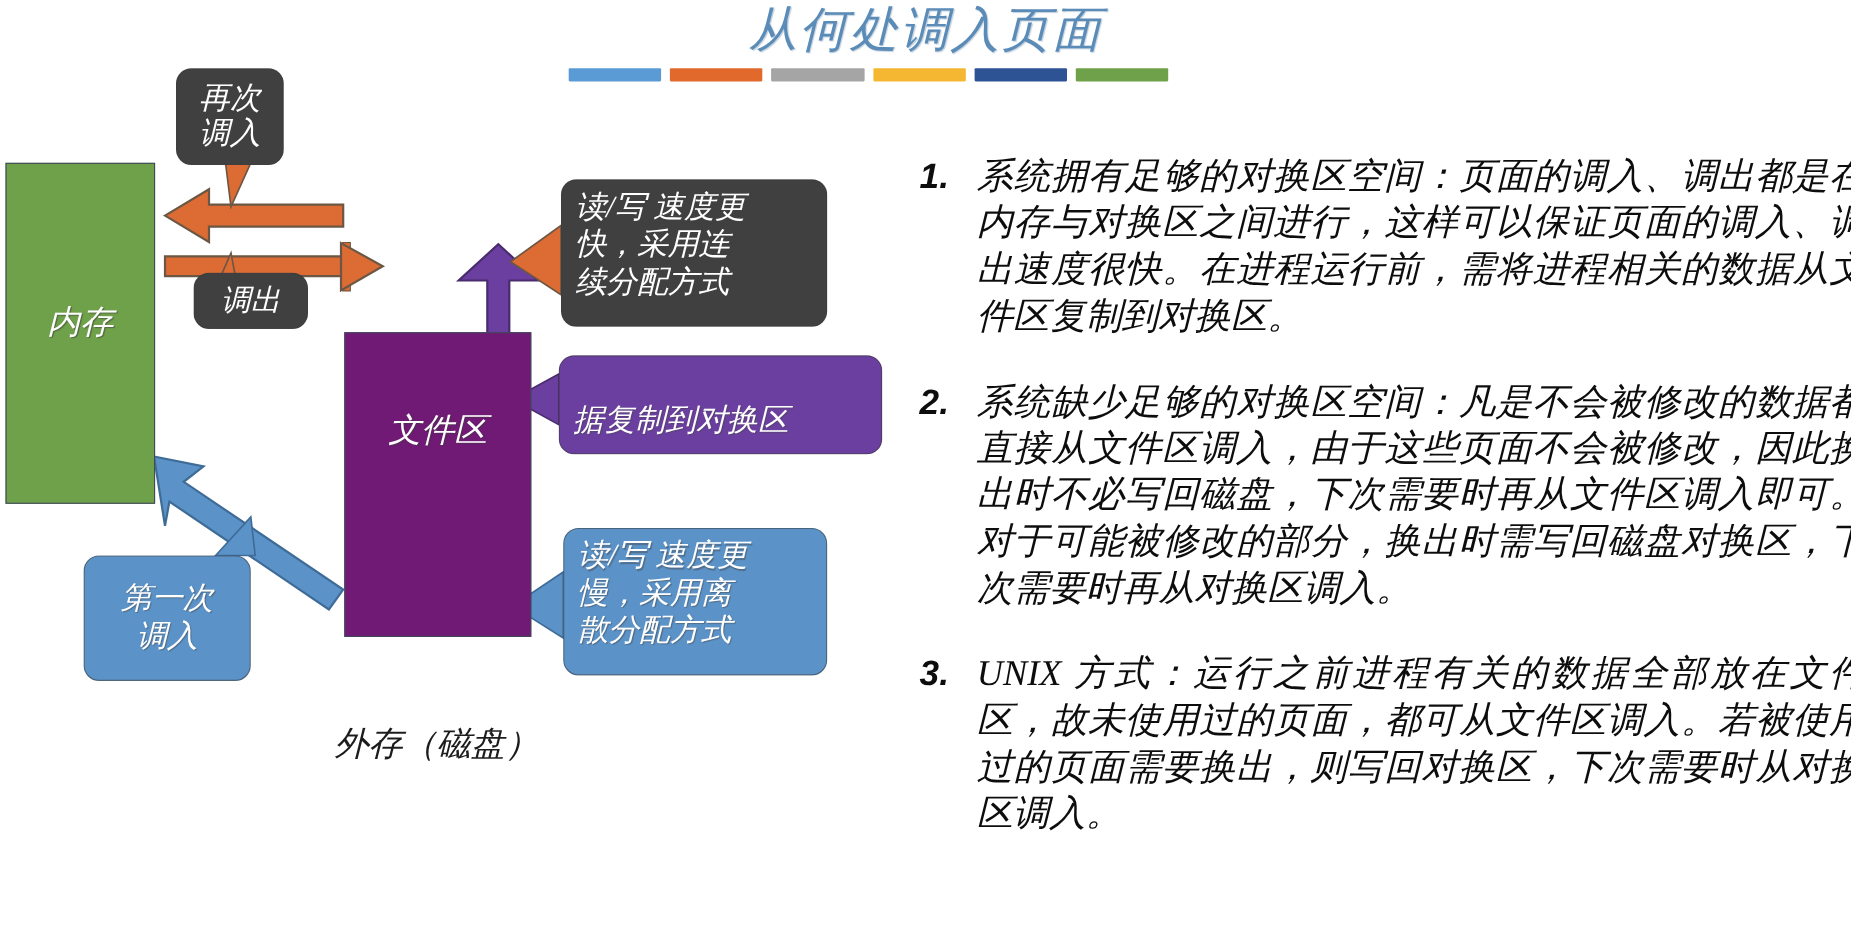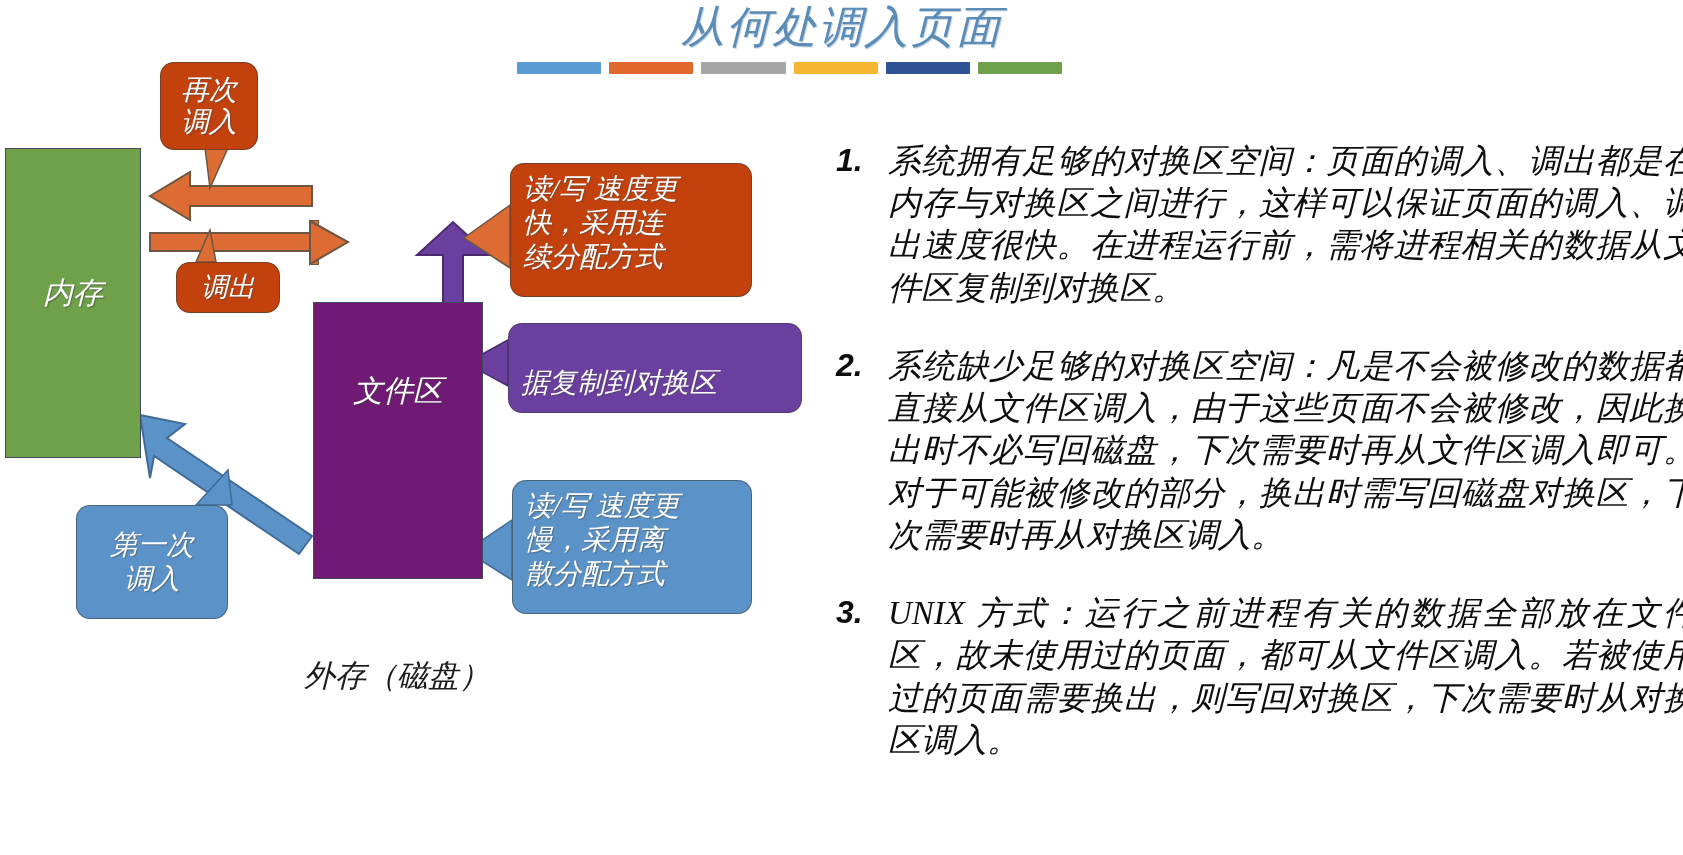--- a/index.html
+++ b/index.html
@@ -53,26 +53,26 @@
   .callout{
     position:absolute;box-sizing:border-box;
     border-radius:14px;
     color:#ffffff;
     font-size:28px;line-height:1.22;
     padding:8px 12px;
     text-shadow:1px 1px 1px rgba(70,70,70,.5);
     font-family:"Liberation Serif","DejaVu Serif",serif;
     border:1px solid rgba(60,60,60,.55);
   }
-  .c-orange{background:#c2410c;}
+  .c-orange{background:#404040;}
   .c-blue{background:#5B93C9;}
   .c-purple{background:#6B3FA0;}
 
   #callout-reload{left:160px;top:62px;width:98px;height:88px;text-align:center;display:flex;align-items:center;justify-content:center;}
-  #callout-swapout{left:176px;top:262px;width:104px;height:51px;text-align:center;display:flex;align-items:center;justify-content:center;font-size:27px;}
+  #callout-swapout{left:176px;top:248px;width:104px;height:51px;text-align:center;display:flex;align-items:center;justify-content:center;font-size:27px;}
   #callout-swap-speed{left:510px;top:163px;width:242px;height:134px;}
   #callout-copy{left:508px;top:323px;width:294px;height:90px;}
   #callout-first{left:76px;top:505px;width:152px;height:114px;text-align:center;display:flex;align-items:center;justify-content:center;}
   #callout-file-speed{left:512px;top:480px;width:240px;height:134px;}
 
   
   #tails{position:absolute;left:0;top:0;width:1683px;height:855px;pointer-events:none;}
 
   
   .points{

